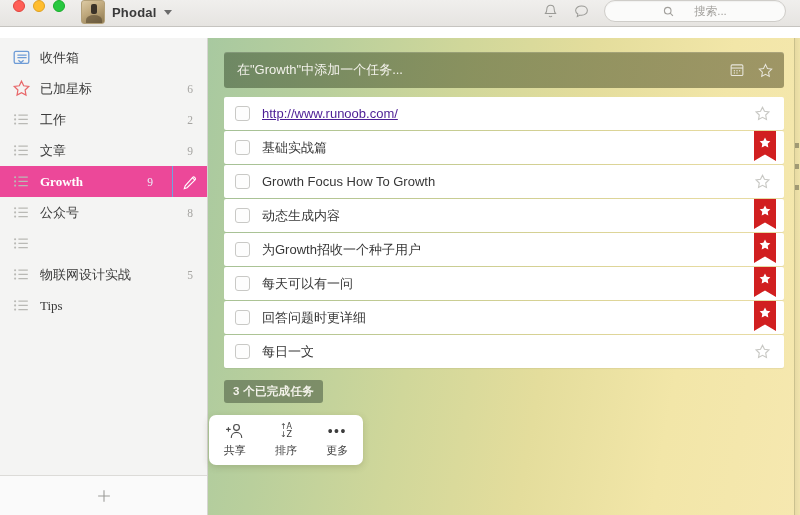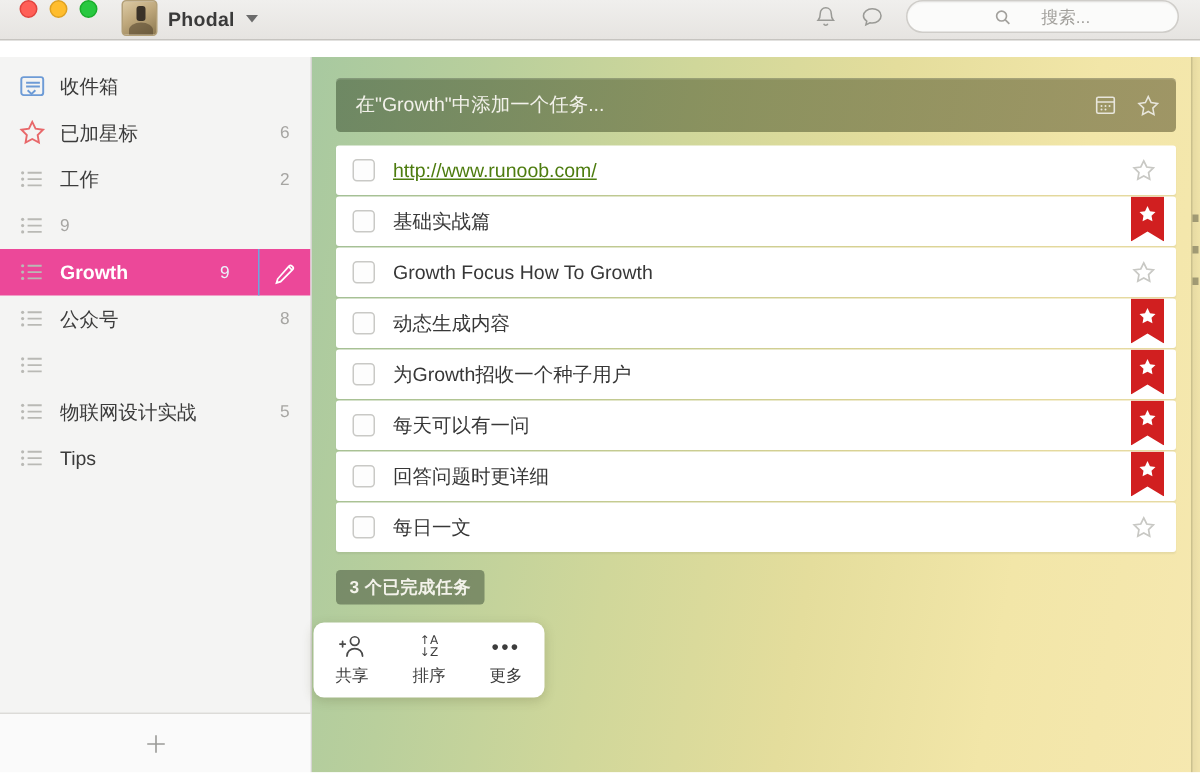--- a/index.html
+++ b/index.html
@@ -87,20 +87,21 @@
     width: 208px; height: 477px;
     background: #f4f4f3;
     border-right: 1px solid #d6d5d2;
     display: flex; flex-direction: column;
   }
   .side-list { flex: 1 1 auto; padding-top: 4px; overflow: hidden; }
   .side-item {
     height: 31px; display: flex; align-items: center;
     padding: 0 0 0 12px; gap: 9px;
     position: relative;
+    font-family: Liberation Serif, serif;
   }
   .side-item .ico { width: 19px; height: 19px; flex: 0 0 19px;
     display: flex; align-items: center; justify-content: center; }
   .side-label {
     font-size: 13px; color: #3b3b3b; flex: 1 1 auto;
     white-space: nowrap; overflow: hidden;
   }
   .side-count {
     font-size: 11.5px; color: #a6a5a2; margin-right: 14px;
   }
@@ -159,21 +160,21 @@
   .chk {
     width: 15px; height: 15px; flex: 0 0 15px;
     border: 1px solid #c9c9c6; border-radius: 3px;
     background: #fdfdfd;
   }
   .task-text {
     margin-left: 12px; font-size: 13px; color: #373737;
     flex: 1 1 auto; white-space: nowrap; overflow: hidden;
   }
   .task-text.link {
-    color: #4d7c0f; text-decoration: underline;
+    color: #4c1d95; text-decoration: underline;
   }
   .star-slot {
     width: 44px; height: 33px; flex: 0 0 44px;
     position: relative;
     display: flex; align-items: flex-start; justify-content: center;
   }
   .star-empty {
     margin-top: 8px; color: #c8c8c4; display: flex;
   }
   .ribbon {
@@ -307,20 +308,21 @@
         </div>
         <div class="side-item">
           <span class="ico">
             <svg width="19" height="19" viewBox="0 0 19 19" fill="none">
               <circle cx="3.1" cy="5.2" r="1.05" fill="#b9b9b5"></circle>
               <circle cx="3.1" cy="9.4" r="1.05" fill="#b9b9b5"></circle>
               <circle cx="3.1" cy="13.6" r="1.05" fill="#b9b9b5"></circle>
               <path d="M6.4 5.2h9.4M6.4 9.4h9.4M6.4 13.6h9.4" stroke="#b9b9b5" stroke-width="1.25"></path>
             </svg>
           </span>
+          <span class="side-label">文章</span>
           <span class="side-count">9</span>
         </div>
         <div class="side-item selected">
           <span class="ico">
             <svg width="19" height="19" viewBox="0 0 19 19" fill="none">
               <circle cx="3.1" cy="5.2" r="1.05" fill="#b9b9b5"></circle>
               <circle cx="3.1" cy="9.4" r="1.05" fill="#b9b9b5"></circle>
               <circle cx="3.1" cy="13.6" r="1.05" fill="#b9b9b5"></circle>
               <path d="M6.4 5.2h9.4M6.4 9.4h9.4M6.4 13.6h9.4" stroke="#b9b9b5" stroke-width="1.25"></path>
             </svg>

